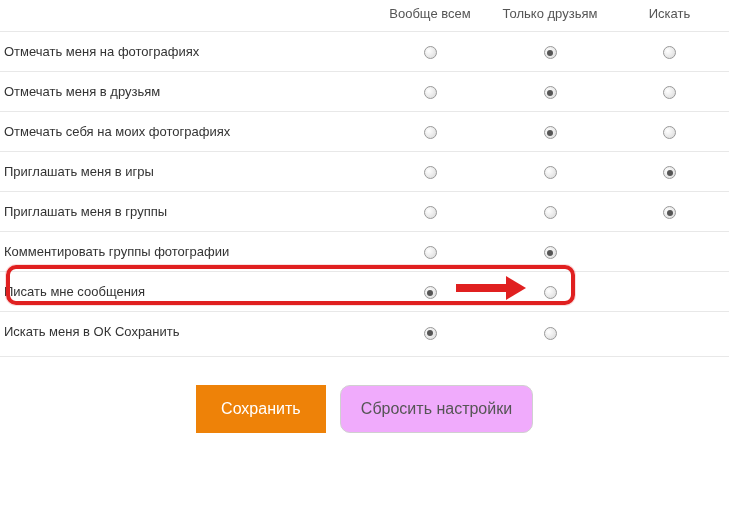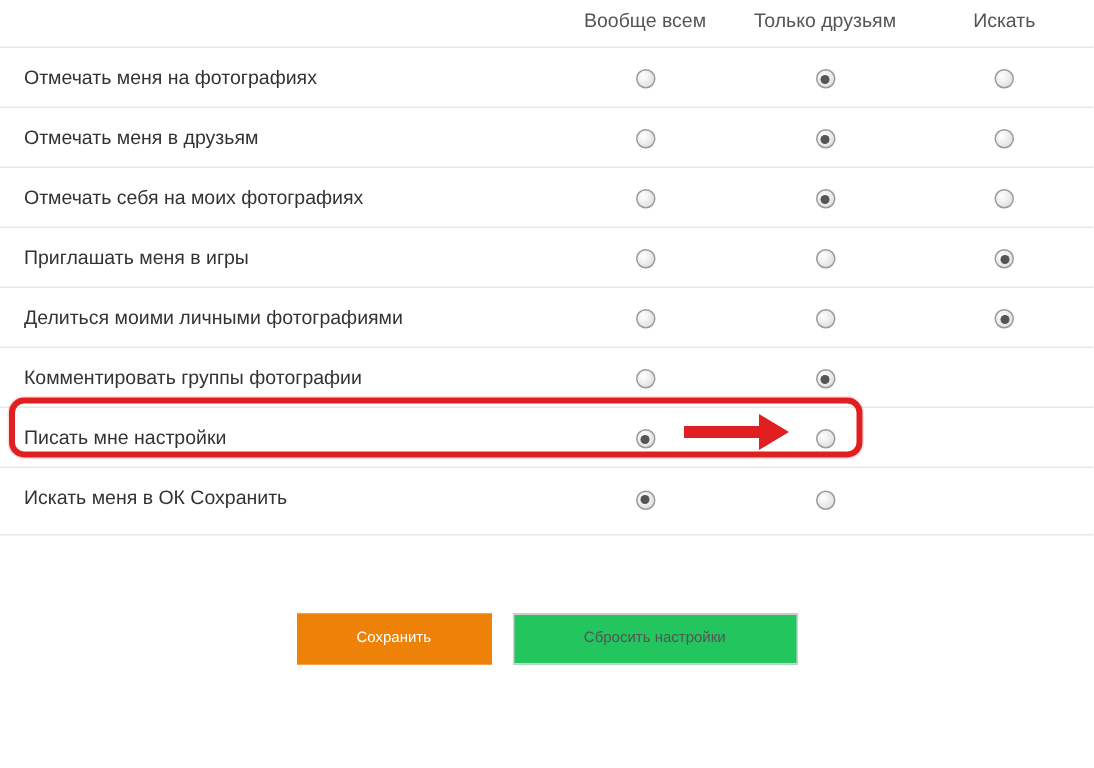--- a/index.html
+++ b/index.html
@@ -29,21 +29,21 @@
     padding: 12px 8px;
     border-top: 1px solid #e8e8e8;
     font-size: 13px;
     color: #333;
     text-align: center;
     position: relative;
   }
   .row td.label-col {
     text-align: left;
     color: #333;
-    padding-left: 16px;
+    padding-left: 4px;
   }
   .label-col   { width: 370px; }
   .col-all     { width: 120px; }
   .col-friends { width: 120px; }
   .col-none    { width: 119px; }
 
   .radio {
     display: inline-block;
     width: 13px;
     height: 13px;
@@ -106,38 +106,38 @@
   .footer {
     display: flex;
     justify-content: center;
     gap: 14px;
     padding: 28px 0 0 0;
   }
   .btn {
     display: inline-flex;
     align-items: center;
     justify-content: center;
-    height: 34px;
+    height: 48px;
     min-width: 130px;
     padding: 0 20px;
-    font-size: 10px;
+    font-size: 16px;
     cursor: pointer;
     border: 1px solid transparent;
-    margin-top: 24px;
   }
   .btn-primary {
     background: #ee8208;
     color: #fff;
     border-color: #ee8208;
   }
   .btn-secondary {
-    background: #22c55e;
+    background: #f0abfc;
     color: #555;
     border-color: #d0d0d0;
     min-width: 190px;
+    border-radius: 10px;
   }
 </style>
 </head>
 <body>
 
 <table class="table">
   <tbody>
       <tr class="header-row">
     <td class="label-col"></td>
     <td class="col-all">Вообще всем</td>
@@ -164,33 +164,33 @@
         <td class="col-friends"><span class="radio selected"></span></td>
         <td class="col-none"><span class="radio"></span></td>
       </tr>
       <tr class="row">
         <td class="label-col">Приглашать меня в игры</td>
         <td class="col-all"><span class="radio"></span></td>
         <td class="col-friends"><span class="radio"></span></td>
         <td class="col-none"><span class="radio selected"></span></td>
       </tr>
       <tr class="row">
-        <td class="label-col">Делиться моими личными фотографиями</td>
+        <td class="label-col">Приглашать меня в группы</td>
         <td class="col-all"><span class="radio"></span></td>
         <td class="col-friends"><span class="radio"></span></td>
         <td class="col-none"><span class="radio selected"></span></td>
       </tr>
       <tr class="row">
         <td class="label-col">Комментировать группы фотографии</td>
         <td class="col-all"><span class="radio"></span></td>
         <td class="col-friends"><span class="radio selected"></span></td>
         <td class="col-none"></td>
       </tr>
       <tr class="row">
-        <td class="label-col">Писать мне настройки</td>
+        <td class="label-col">Писать мне сообщения</td>
         <td class="col-all"><span class="radio selected"></span></td>
         <td class="col-friends"><span class="radio"></span></td>
         <td class="col-none"></td>
       </tr>
       <tr class="row">
         <td class="label-col">Искать меня в ОК Сохранить</td>
         <td class="col-all"><span class="radio selected"></span></td>
         <td class="col-friends"><span class="radio"></span></td>
         <td class="col-none"></td>
       </tr>

